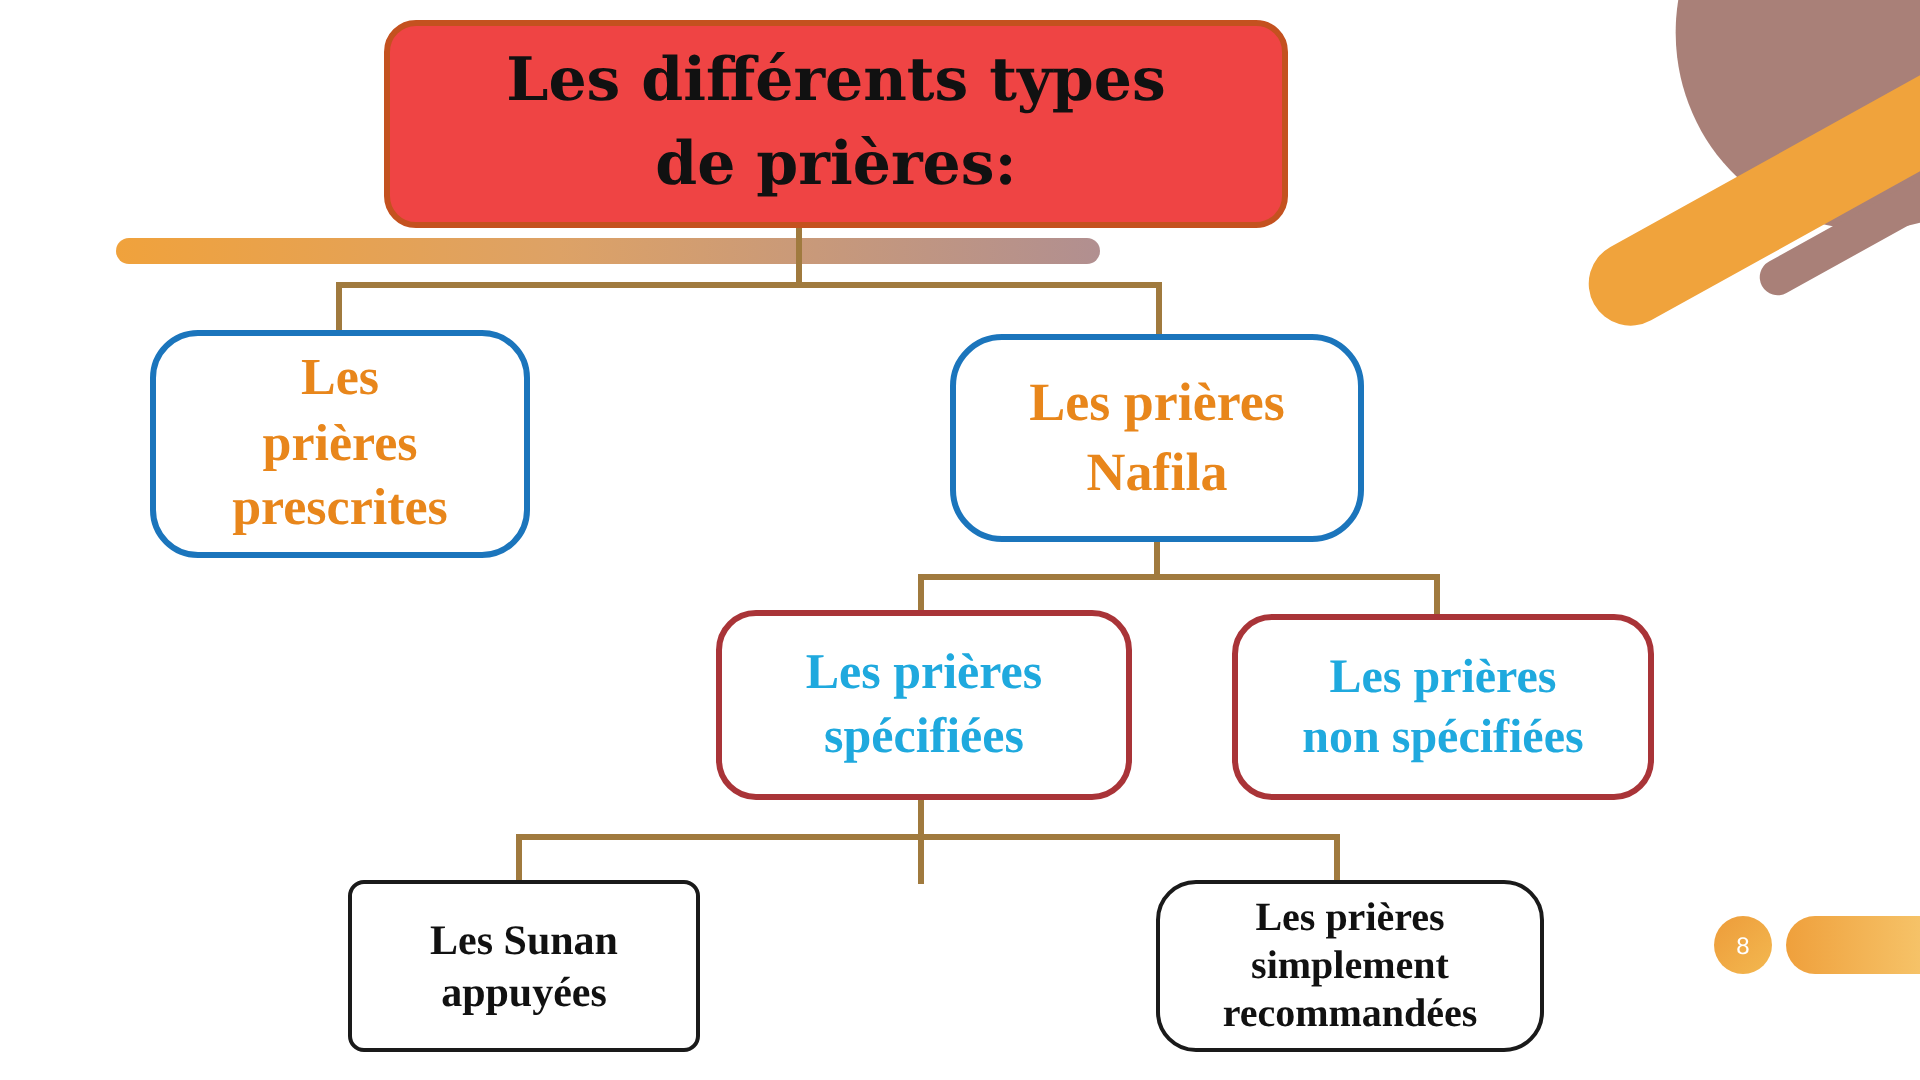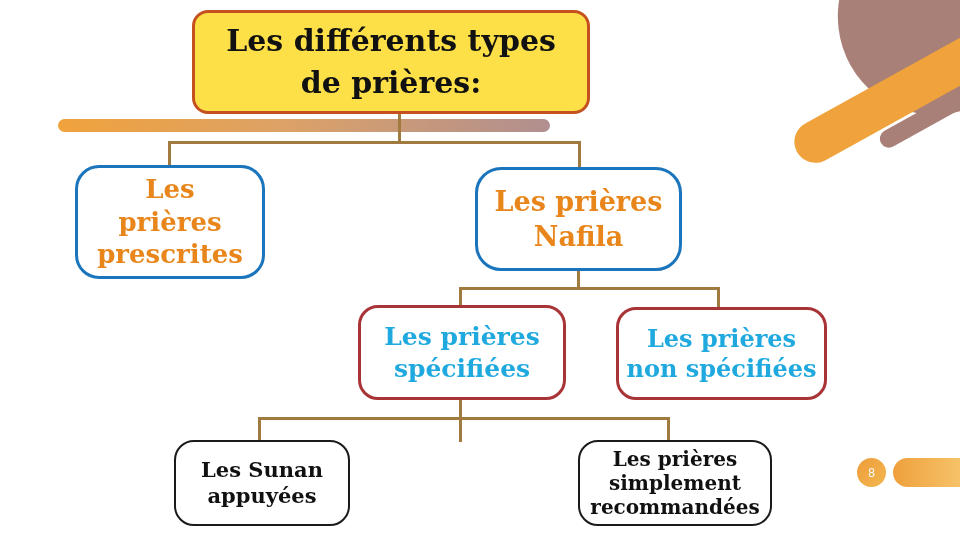--- a/index.html
+++ b/index.html
@@ -12,42 +12,42 @@
   #blob{left:838px;top:-85px;width:195px;height:200px;border-radius:50%;
         background:#A98078;transform:rotate(15deg);z-index:1;}
   #mauve-bar{left:881px;top:134px;width:140px;height:18px;border-radius:9px;
         background:#A98078;transform:rotate(-29deg);transform-origin:0 50%;z-index:1;}
   #orange-bar{left:797px;top:131px;width:270px;height:42px;border-radius:21px;
         background:#F0A33C;transform:rotate(-29deg);transform-origin:0 50%;z-index:2;}
   #under-title-pill{left:58px;top:119px;width:492px;height:13px;border-radius:7px;
         background:linear-gradient(90deg,#F0A23C 0%,#DDA266 45%,#B18F90 100%);z-index:1;}
   
   #title-box{
-    position:absolute;left:192px;top:10px;width:398px;height:104px;
-    background:#fde047;border:3px solid #C4511F;border-radius:16px;
+    position:absolute;left:192px;top:10px;width:452px;height:104px;
+    background:#ef4444;border:3px solid #C4511F;border-radius:16px;
     display:flex;align-items:center;justify-content:center;text-align:center;
     font-weight:bold;font-size:30px;line-height:1.4;color:#111;
     white-space:pre-line;z-index:3;box-sizing:border-box;
   }
   
   .conn{position:absolute;background:#A07A3E;z-index:2;}
   
   .node{
     position:absolute;background:#fff;box-sizing:border-box;
     display:flex;align-items:center;justify-content:center;text-align:center;
-    font-weight:bold;white-space:pre-line;z-index:3;
+    font-weight:bold;white-space:pre-line;z-index:3;font-family:Liberation Serif, serif;
   }
   .blue-node{border:3.5px solid #1B75BC;color:#E8861B;}
   .red-node{border:3px solid #A93438;color:#1FA9DE;}
   .black-node{border:2.5px solid #1A1A1A;color:#111;}
   #node-prescrites{left:75px;top:165px;width:190px;height:114px;border-radius:24px;font-size:26px;line-height:1.25;}
   #node-nafila{left:475px;top:167px;width:207px;height:104px;border-radius:26px;font-size:27px;line-height:1.3;}
   #node-specifiees{left:358px;top:305px;width:208px;height:95px;border-radius:20px;font-size:25px;line-height:1.25;}
   #node-non-specifiees{left:616px;top:307px;width:211px;height:93px;border-radius:20px;font-size:24px;line-height:1.25;}
-  #node-sunan{left:174px;top:440px;width:176px;height:86px;border-radius:20px;font-size:21px;line-height:1.25;}
+  #node-sunan{left:174px;top:440px;width:176px;height:86px;border-radius:8px;font-size:21px;line-height:1.25;}
   #node-sunnat-alfajr{left:377px;top:440px;width:171px;height:86px;border-radius:20px;font-size:21px;line-height:1.25;}
   #node-recommandees{left:578px;top:440px;width:194px;height:86px;border-radius:20px;font-size:20px;line-height:1.2;}
   
   #page-badge{
     position:absolute;left:857px;top:458px;width:29px;height:29px;border-radius:50%;
     background:linear-gradient(135deg,#ED9C3A,#F3B850);color:#fff;
     display:flex;align-items:center;justify-content:center;
     font-family:"Liberation Sans",sans-serif;font-size:12px;z-index:4;
   }
   #footer-pill{

